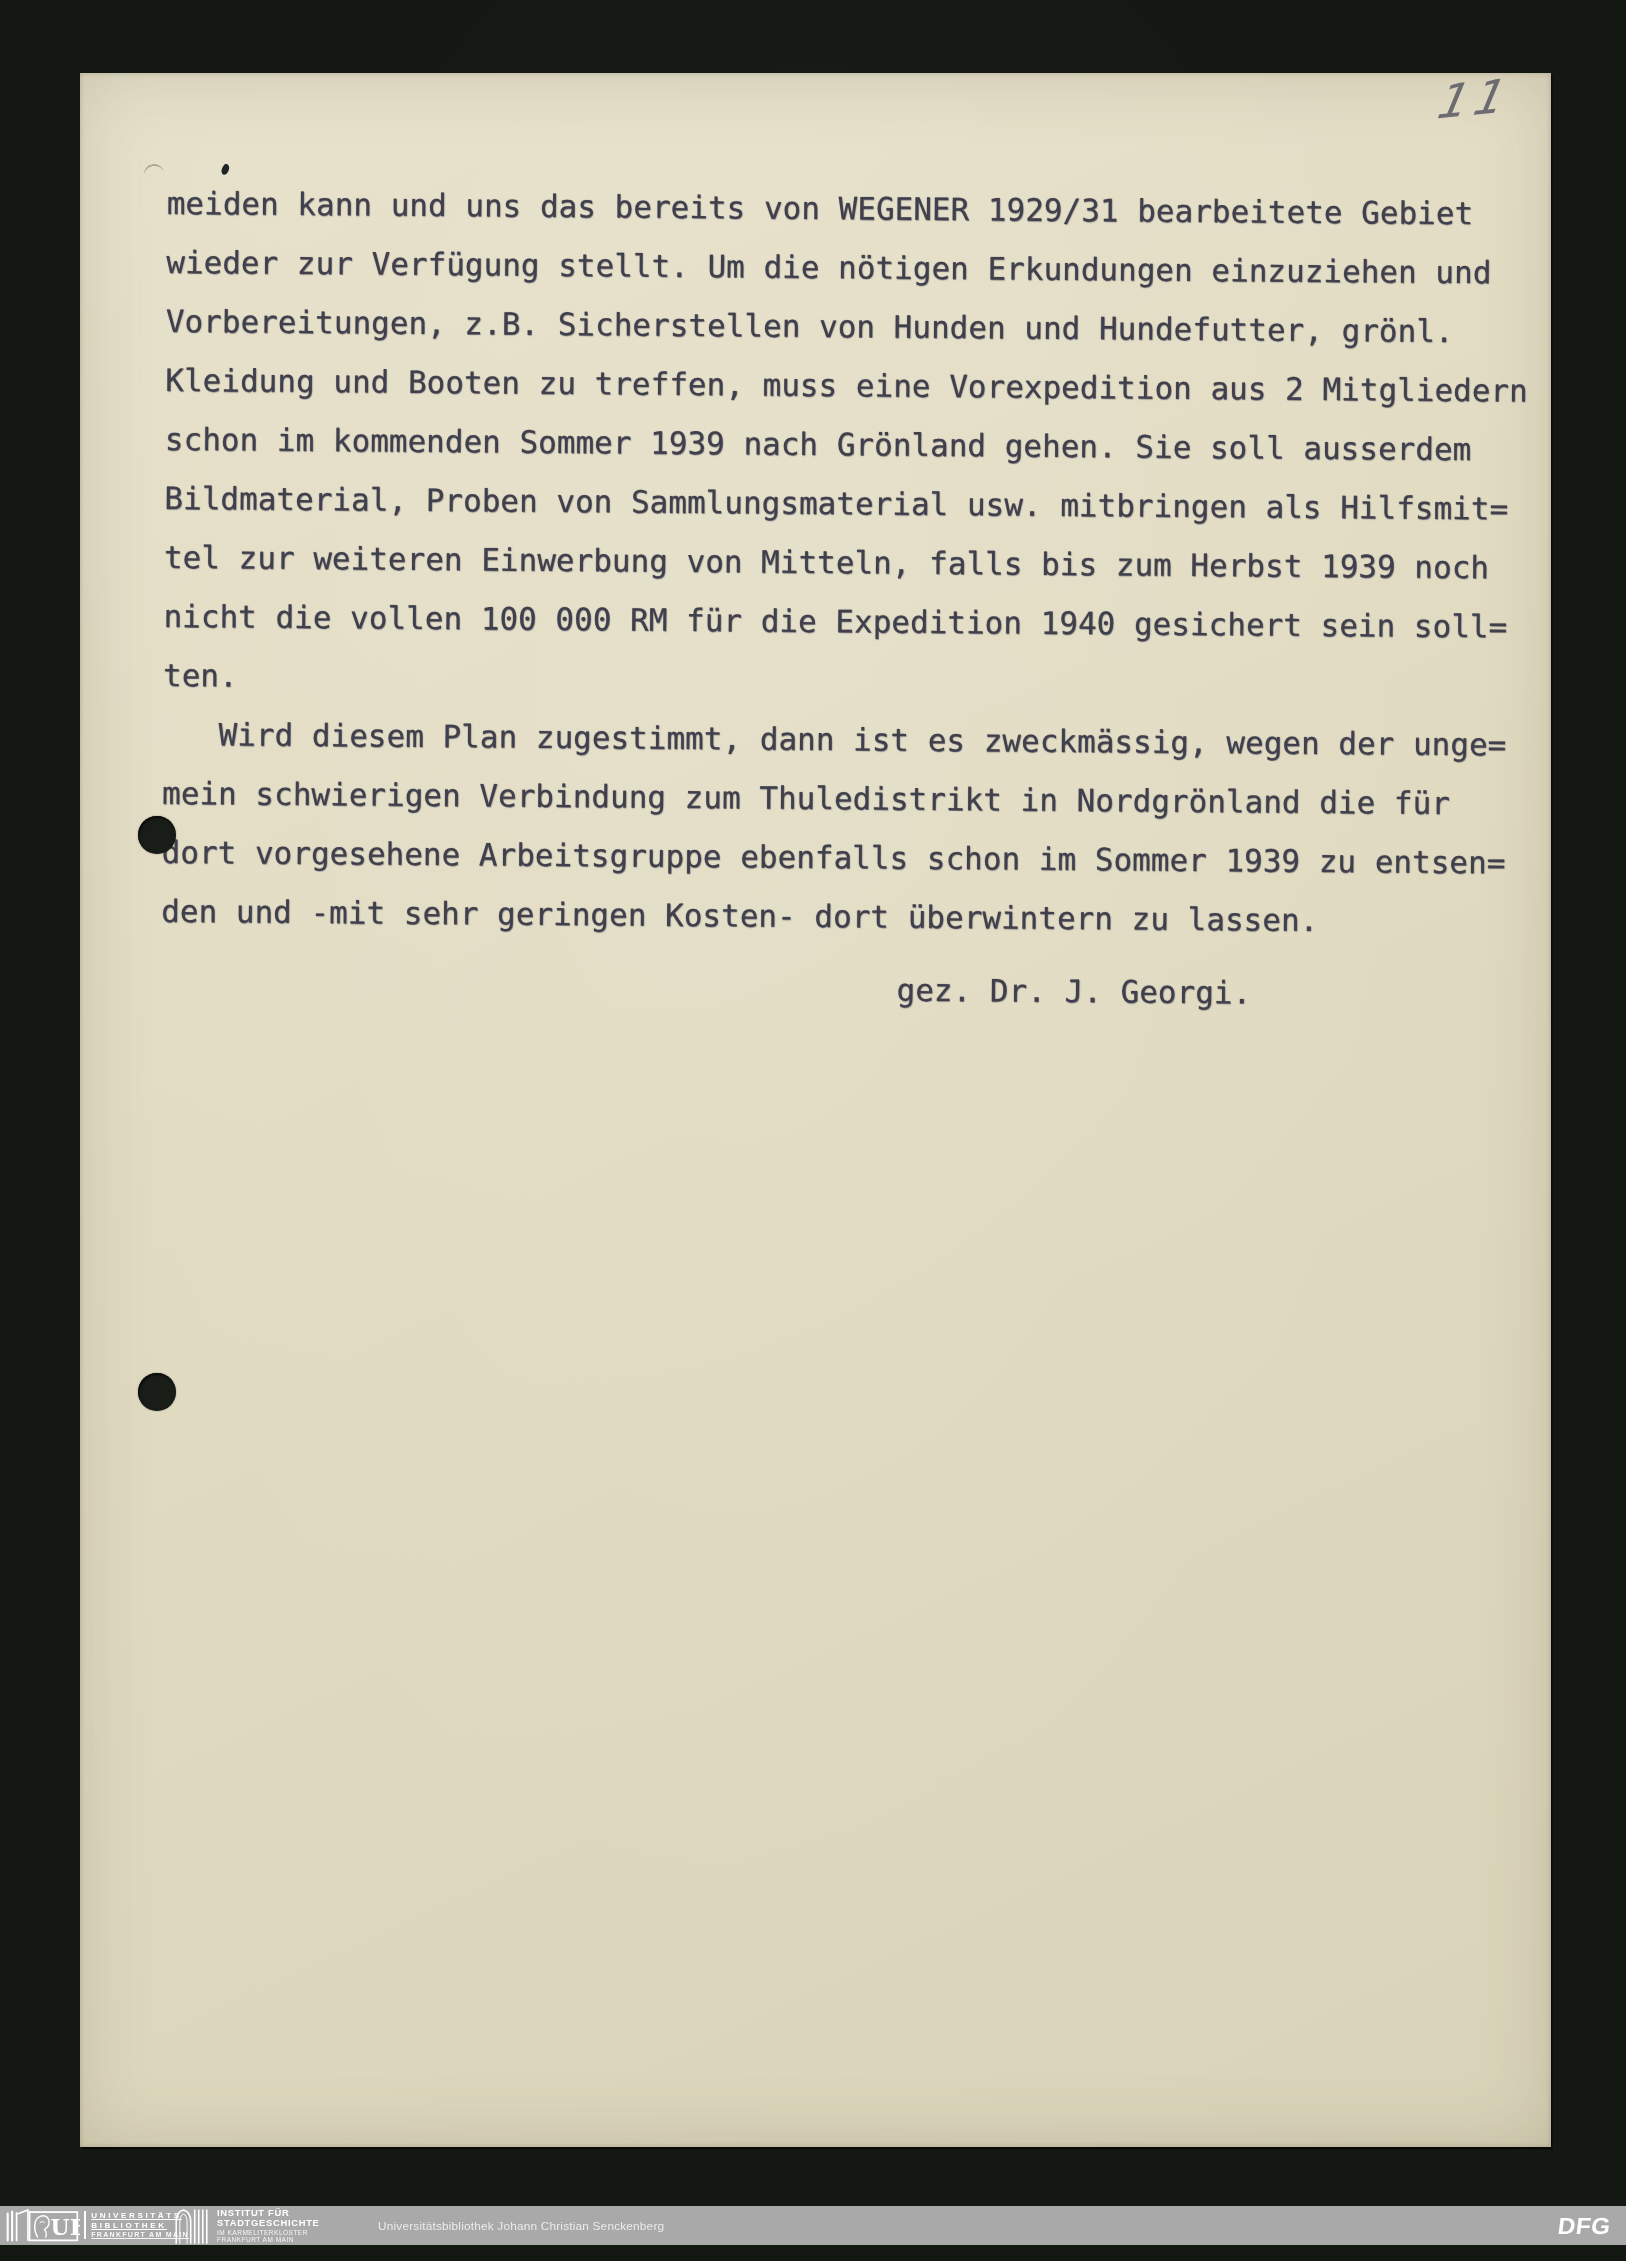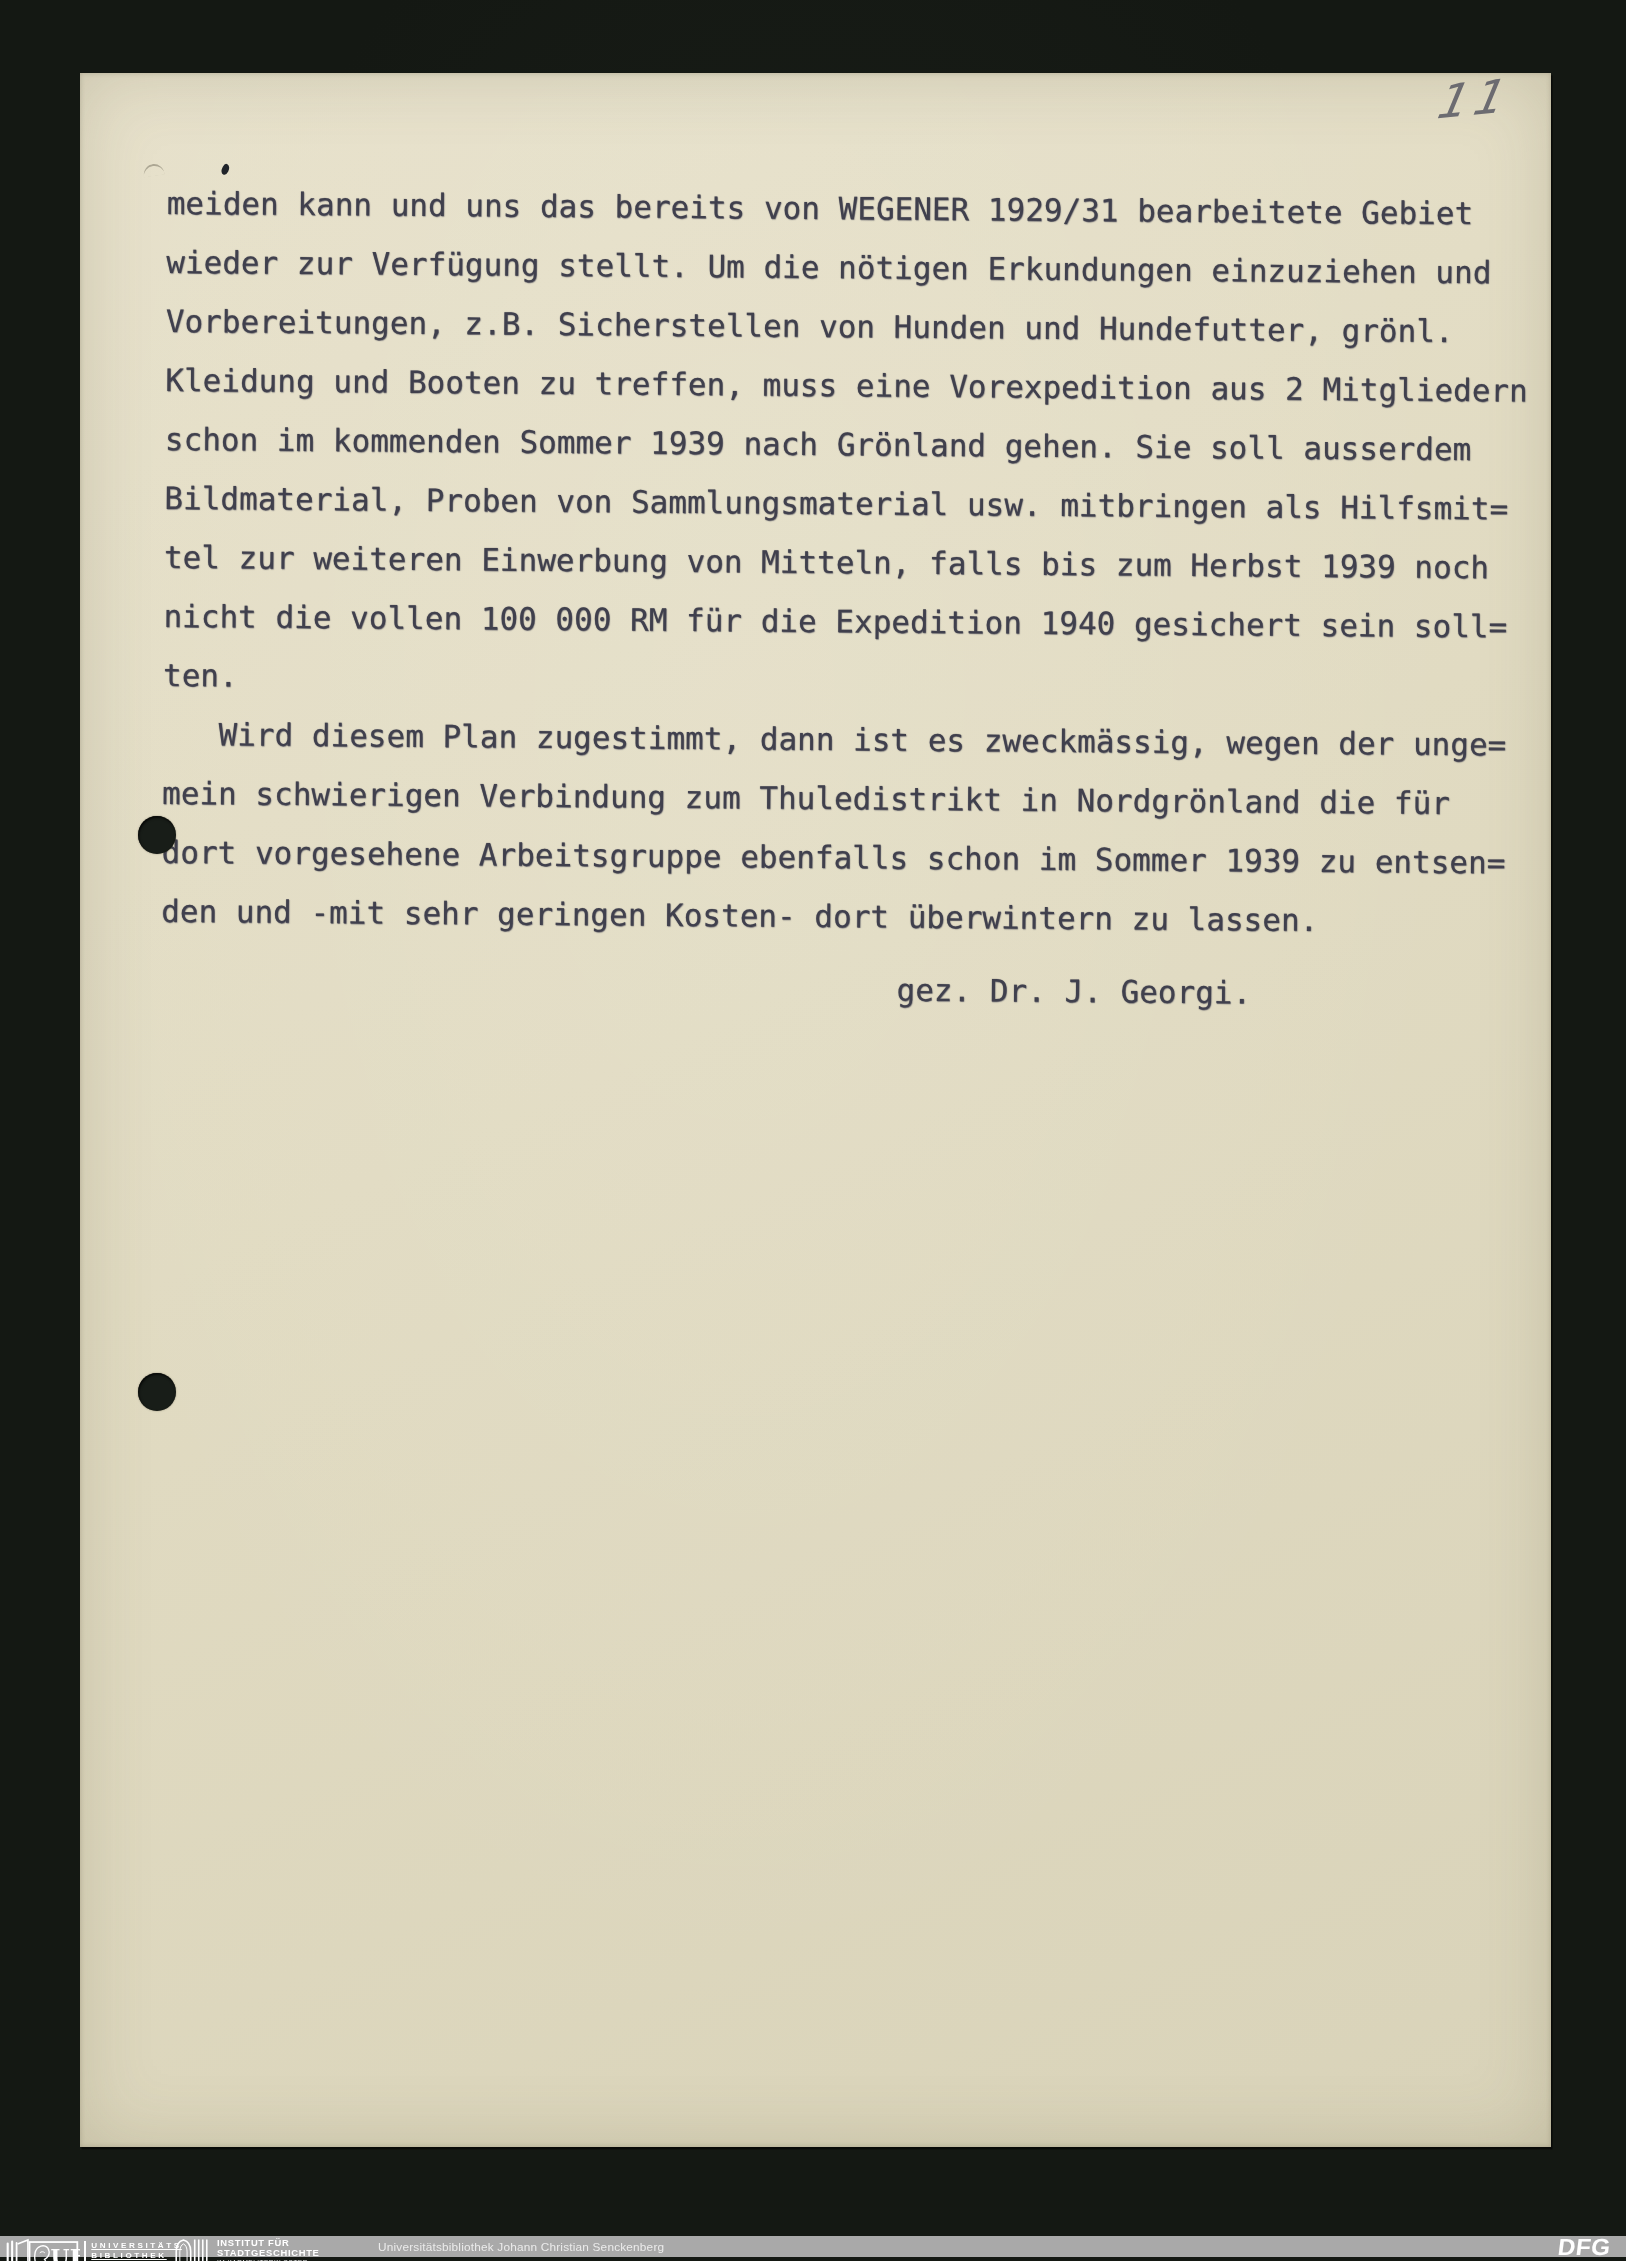--- a/index.html
+++ b/index.html
@@ -103,23 +103,23 @@
     border-radius: 50%;
     background: #181d18;
     box-shadow: inset 0.8px 1.6px 2.4px rgba(0,0,0,0.8), 0 0 1.6px rgba(60,55,40,0.6);
   }
   .hole-top { top: 743px; }
   .hole-bottom { top: 1300px; }
   
   .footer-bar {
     position: absolute;
     left: 0;
-    bottom: 4px;
+    bottom: 16px;
     width: 1627px;
-    height: 21px;
+    height: 39px;
     background: #a9a9a9;
   }
   .ub-logo {
     position: absolute;
     left: 4.9px;
     top: 2.4px;
     height: 34px;
     display: flex;
     align-items: center;
   }

